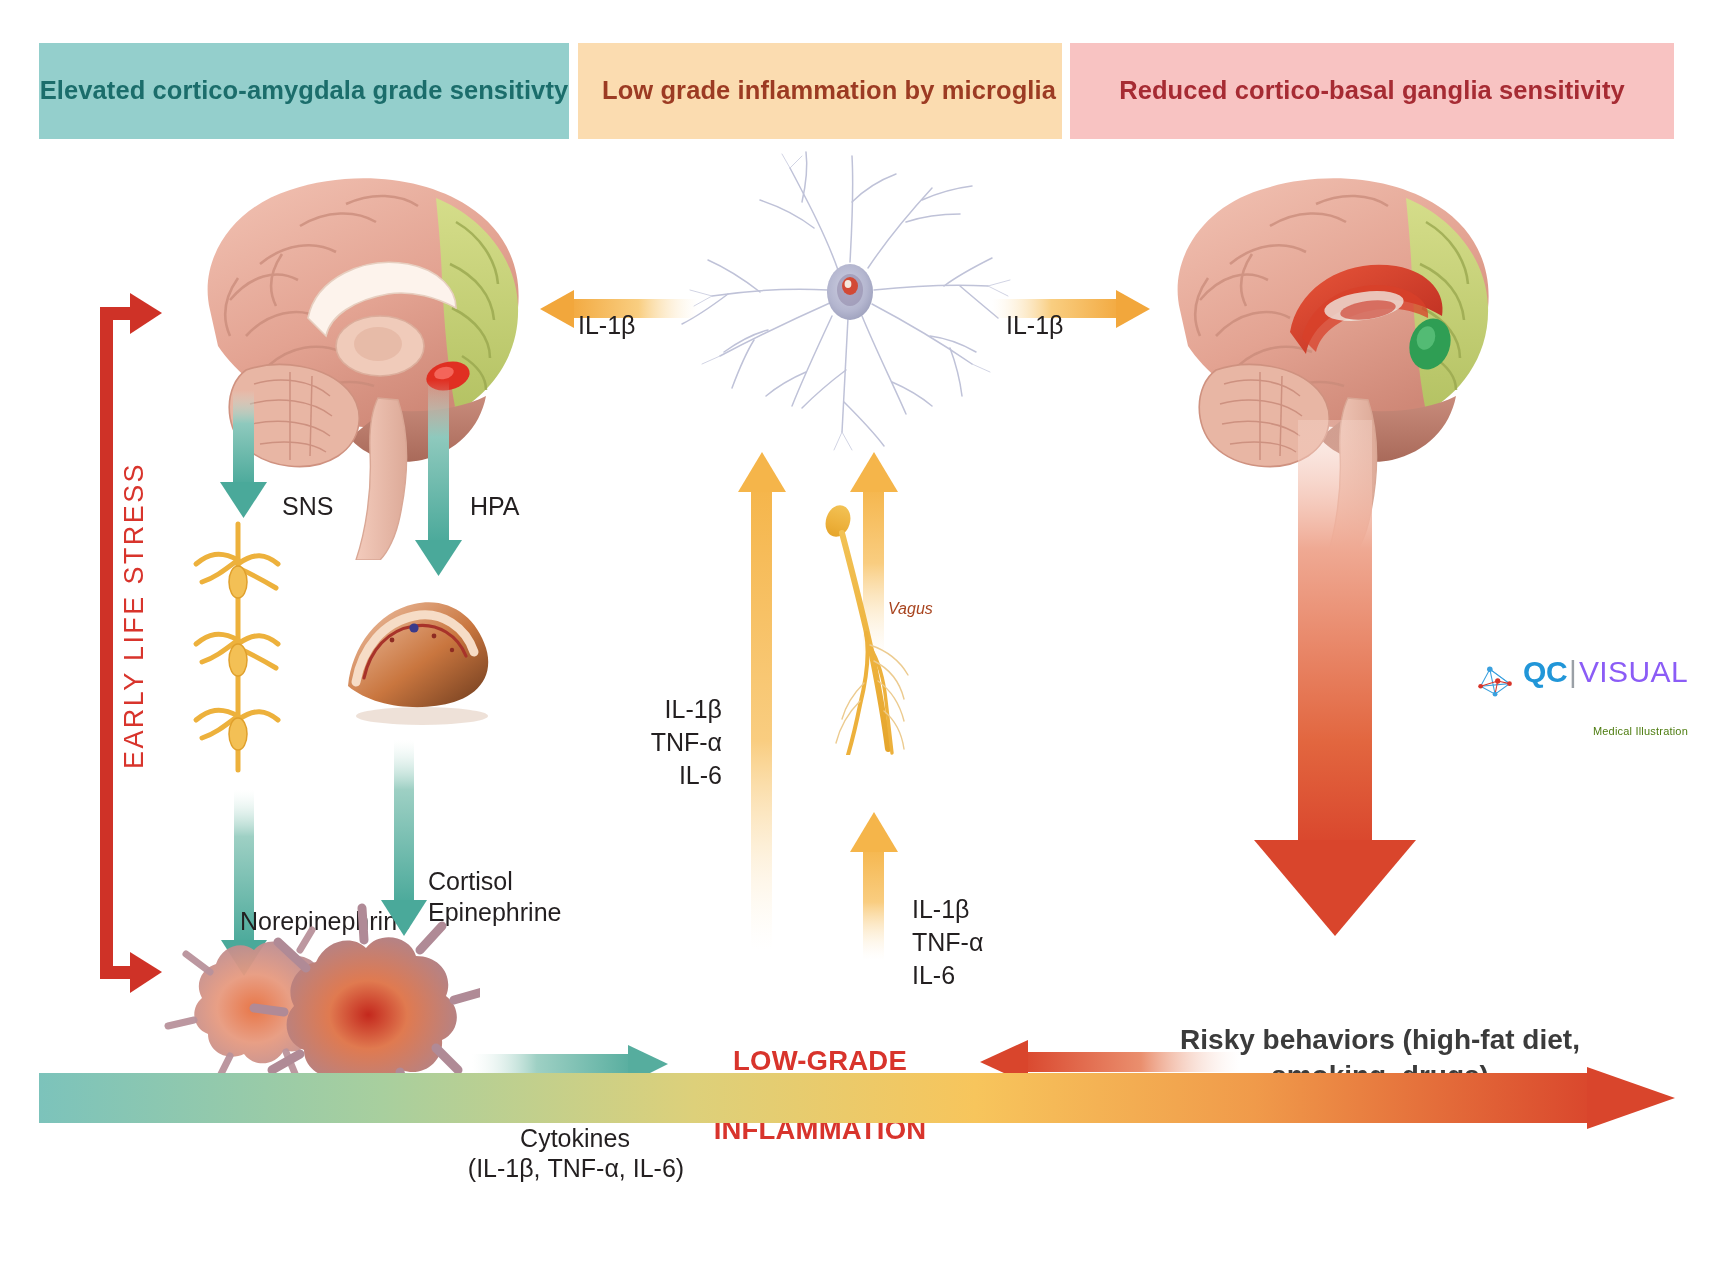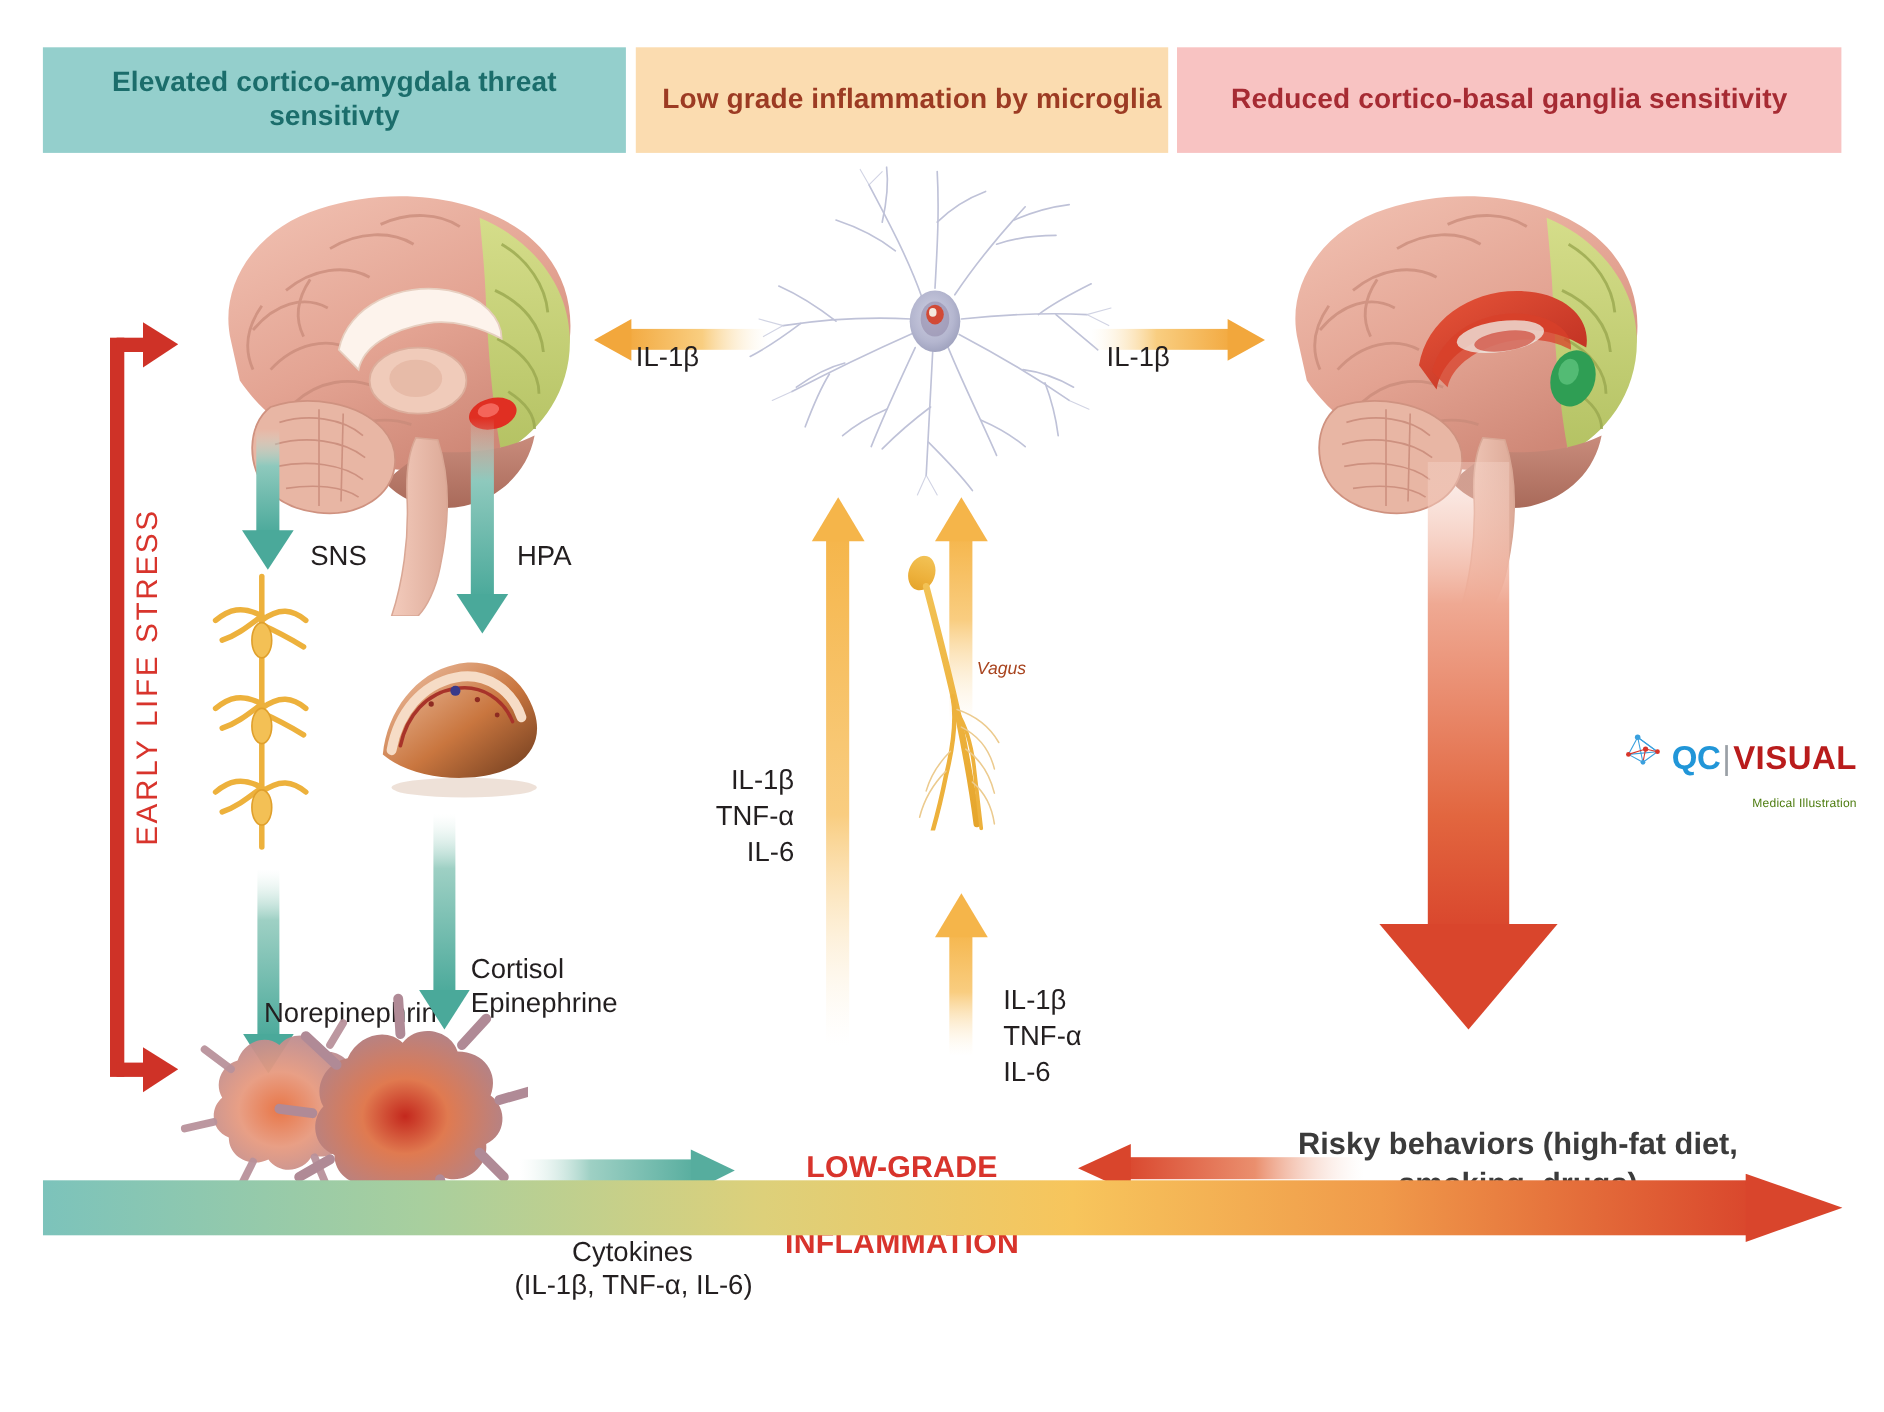--- a/index.html
+++ b/index.html
@@ -58,34 +58,34 @@
   #vagus {
     position: absolute; left: 888px; top: 600px;
     color: #a8441f; font-size: 16px; font-style: italic;
   }
 
   
   #logo { position: absolute; left: 1478px; top: 655px; width: 210px; }
   #logo .wordmark { display: flex; align-items: baseline; }
   #logo .qc { color: #2196d8; font-size: 30px; font-weight: bold; letter-spacing: -.5px; }
   #logo .bar { color: #9aa0a6; font-size: 30px; font-weight: 300; margin: 0 2px; }
-  #logo .vis { color: #b91c1c; font-size: 30px; font-weight: 700; letter-spacing: .4px; }
+  #logo .vis { color: #8b5cf6; font-size: 30px; font-weight: 400; letter-spacing: .4px; }
   #logo .sub { color: #4d7c0f; font-size: 11px; text-align: right; margin-top: 18px; letter-spacing: .2px; }
 
   svg { display: block; }
   .abs { position: absolute; }
 </style>
 </head>
 <body>
 
 <div id="stage">
 
   <div class="banner" id="banner-threat">
     <span>Elevated cortico-amygdala
-threat sensitivty</span>
+grade sensitivty</span>
   </div>
   <div class="banner" id="banner-micro">
     <span>Low grade inflammation
 by microglia</span>
   </div>
   <div class="banner" id="banner-basal">
     <span>Reduced cortico-basal
 ganglia sensitivity</span>
   </div>
 
@@ -584,21 +584,21 @@
       <stop offset="0%" stop-color="#f9e3da" stop-opacity="0"></stop>
           <stop offset="45%" stop-color="#ea8f6e"></stop>
           <stop offset="100%" stop-color="#d9452c"></stop>
         </linearGradient>
       </defs>
     <rect x="40" y="12" width="220" height="20" fill="url(#redLeft)"></rect>
     <polygon points="48,0 48,44 0,22" fill="#d9452c"></polygon>
   </svg>
 
   <div id="logo">
-    <div style="display:flex; align-items:flex-end; gap:7px;">
+    <div style="display:flex; align-items:flex-start; gap:7px;">
       <svg width="58" height="52" viewBox="0 0 58 52">
         <g stroke="#3aa0de" stroke-width="1.6" fill="none">
           <path d="M18,8 L4,34 L26,46 L48,30 Z"></path>
           <path d="M18,8 L48,30"></path>
             <path d="M18,8 L26,46"></path>
             <path d="M4,34 L48,30"></path>
         </g>
         <g stroke="#d8352a" stroke-width="1.6" fill="none">
           <path d="M4,34 L30,26 L48,30"></path>
             <path d="M30,26 L26,46"></path>

